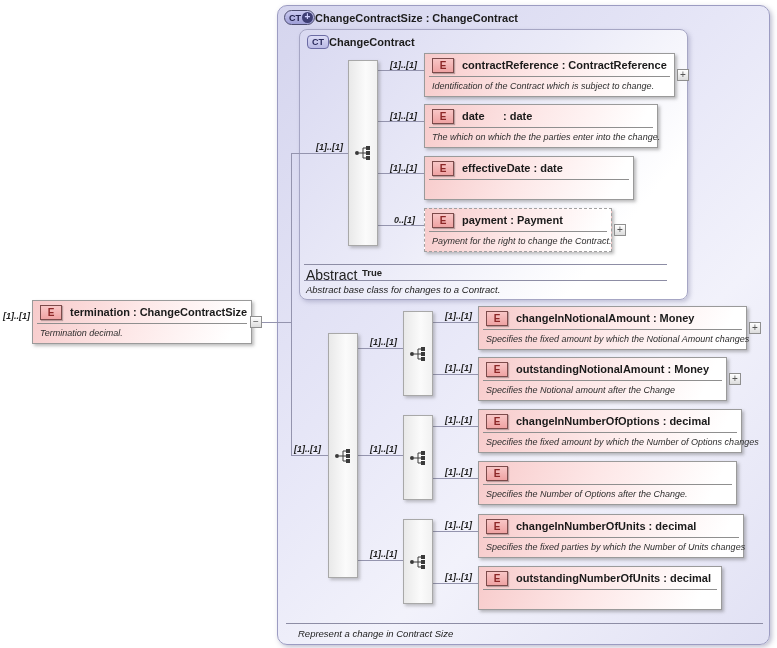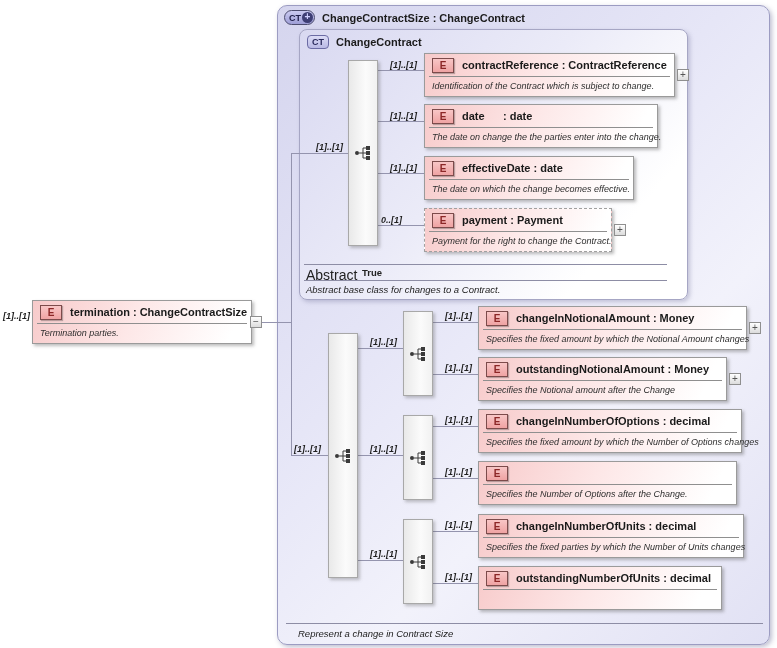--- a/index.html
+++ b/index.html
@@ -10,21 +10,21 @@
   .outer-box{position:absolute;left:277px;top:5px;width:493px;height:640px;
     box-sizing:border-box;border:1px solid #9c9cc2;border-radius:10px;
     background:linear-gradient(135deg,#d5d5ee 0%,#e6e6f7 40%,#f2f2fb 65%,#e1e1f4 100%);
     box-shadow:2px 2px 5px rgba(110,110,150,.45);}
   .inner-box{position:absolute;left:299px;top:29px;width:389px;height:271px;
     box-sizing:border-box;border:1px solid #a6a6c4;border-radius:8px;
     background:linear-gradient(130deg,#d9d9f1 0%,#ecectf8 45%,#ffffff 80%);
     background:linear-gradient(130deg,#d9d9f1 0%,#ebebf8 45%,#ffffff 80%);
     box-shadow:2px 2px 4px rgba(110,110,150,.35);}
 
-  .hdr{position:absolute;display:flex;align-items:center;gap:7px;}
+  .hdr{position:absolute;display:flex;align-items:center;}
   .hdr-title{font-size:11px;font-weight:bold;color:#1c1c1c;white-space:pre;}
 
   
   .ct-pill{display:flex;align-items:center;height:13px;padding:0 1px 0 4px;
     border:1px solid #4c4c6e;border-radius:8px;
     background:linear-gradient(#cacaf0,#9e9ed6);
     font-size:9px;font-weight:bold;color:#20204a;}
   .ct-plus{width:11px;height:11px;margin-left:1px;border-radius:50%;
     background:#3e3e74;color:#cfcfff;font-size:10px;line-height:10px;
     text-align:center;font-weight:bold;}
@@ -160,68 +160,67 @@
         <rect x="12" y="6" width="4" height="4" fill="#3a3a3a"></rect>
         <rect x="12" y="11" width="4" height="4" fill="#3a3a3a"></rect>
       </svg>
   </div>
 
   <span class="card-label" style="left:3px;top:311px;">[1]..[1]</span>
   <span class="card-label" style="left:316px;top:142px;">[1]..[1]</span>
   <span class="card-label" style="left:390px;top:60px;">[1]..[1]</span>
   <span class="card-label" style="left:390px;top:111px;">[1]..[1]</span>
   <span class="card-label" style="left:390px;top:163px;">[1]..[1]</span>
-  <span class="card-label" style="left:381px;top:215px;">0..[1]</span>
+  <span class="card-label" style="left:394px;top:215px;">0..[1]</span>
   <span class="card-label" style="left:294px;top:444px;">[1]..[1]</span>
   <span class="card-label" style="left:370px;top:337px;">[1]..[1]</span>
   <span class="card-label" style="left:370px;top:444px;">[1]..[1]</span>
   <span class="card-label" style="left:370px;top:549px;">[1]..[1]</span>
   <span class="card-label" style="left:445px;top:311px;">[1]..[1]</span>
   <span class="card-label" style="left:445px;top:363px;">[1]..[1]</span>
   <span class="card-label" style="left:445px;top:415px;">[1]..[1]</span>
   <span class="card-label" style="left:445px;top:467px;">[1]..[1]</span>
   <span class="card-label" style="left:445px;top:520px;">[1]..[1]</span>
   <span class="card-label" style="left:445px;top:572px;">[1]..[1]</span>
 
   <div class="ebox" style="left:32px;top:300px;width:220px;">
     <div class="etitle">
         <span class="ebadge">E</span>
         <span class="ename">termination : ChangeContractSize</span>
       </div>
     <div class="esep"></div>
-    <div class="edesc">Termination parties.</div>
+    <div class="edesc">Termination decimal.</div>
   </div>
   <div class="pm-box" style="left:250px;top:316px;">−</div>
 
   <div class="ebox" style="left:424px;top:53px;width:251px;">
     <div class="etitle">
         <span class="ebadge">E</span>
         <span class="ename">contractReference : ContractReference</span>
       </div>
     <div class="esep"></div>
     <div class="edesc">Identification of the Contract which is subject to change.</div>
   </div>
   <div class="pm-box" style="left:677px;top:69px;">+</div>
 
   <div class="ebox" style="left:424px;top:104px;width:234px;">
     <div class="etitle">
         <span class="ebadge">E</span>
         <span class="ename">date      : date</span>
       </div>
     <div class="esep"></div>
-    <div class="edesc">The date on change the the parties enter into the change.</div>
+    <div class="edesc">The which on which the the parties enter into the change.</div>
   </div>
 
   <div class="ebox" style="left:424px;top:156px;width:210px;">
     <div class="etitle">
         <span class="ebadge">E</span>
         <span class="ename">effectiveDate : date</span>
       </div>
     <div class="esep"></div>
-    <div class="edesc">The date on which the change becomes effective.</div>
   </div>
 
   <div class="ebox optional" style="left:424px;top:208px;width:188px;">
     <div class="etitle">
         <span class="ebadge">E</span>
         <span class="ename">payment : Payment</span>
       </div>
     <div class="esep"></div>
     <div class="edesc">Payment for the right to change the Contract.</div>
   </div>

